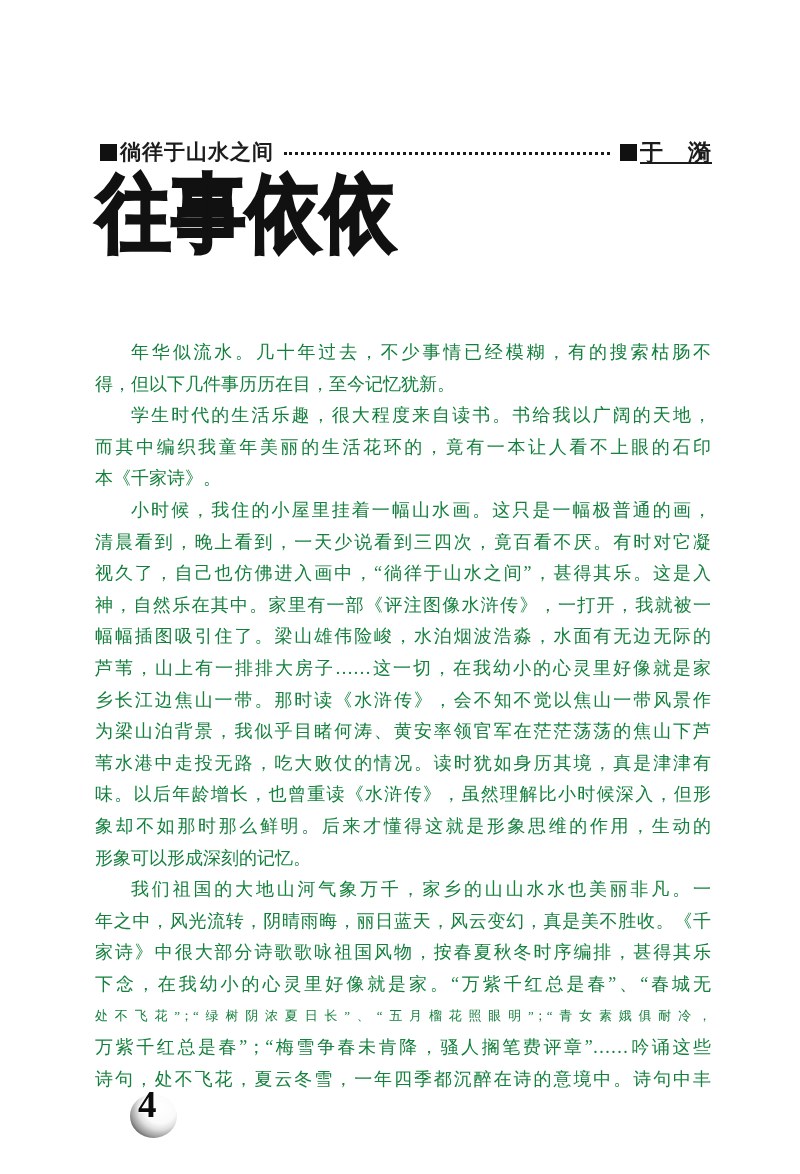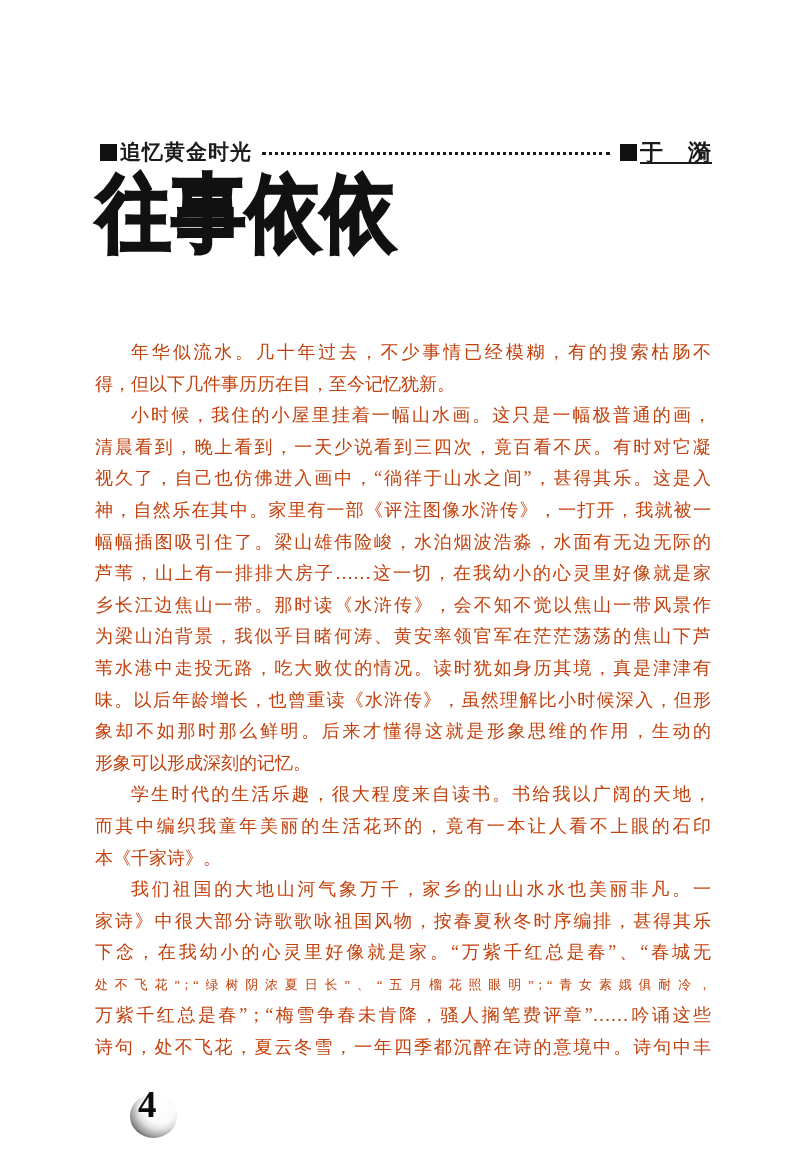--- a/index.html
+++ b/index.html
@@ -82,21 +82,21 @@
     width: 616px;
   }
   .para { margin: 0; padding: 0; }
   .line {
     height: 31.6px;
     line-height: 31.6px;
     font-size: 18px;
     overflow: hidden;
     text-align: justify;
     text-align-last: justify;
-    color: #c2410c;
+    color: #15803d;
   }
   .line.indent { text-indent: 2em; }
   .line.end { text-align: right; text-align-last: left; }
   .line.tight { font-size: 13px; }
 
   
   .page-ball {
     position: absolute;
     left: 128px;
     top: 1090px;
@@ -125,61 +125,62 @@
   }
 </style>
 </head>
 <body>
 
 <div class="page">
 
   <div class="header">
     <div class="series">
       <span class="sq"></span>
-      <span>追忆黄金时光</span>
+      <span>徜徉于山水之间</span>
     </div>
     <div class="leader"></div>
     <div class="author">
       <span class="sq"></span>
       <span>于　漪</span>
     </div>
   </div>
 
   <div class="title">往事依依</div>
 
   <div class="body-text">
 
     <div class="para">
       <div class="line indent">年华似流水。几十年过去，不少事情已经模糊，有的搜索枯肠不</div>
       <div class="line end">得，但以下几件事历历在目，至今记忆犹新。</div>
     </div>
 
     <div class="para">
+      <div class="line indent">学生时代的生活乐趣，很大程度来自读书。书给我以广阔的天地，</div>
+      <div class="line">而其中编织我童年美丽的生活花环的，竟有一本让人看不上眼的石印</div>
+      <div class="line end">本《千家诗》。</div>
+    </div>
+
+    <div class="para">
       <div class="line indent">小时候，我住的小屋里挂着一幅山水画。这只是一幅极普通的画，</div>
       <div class="line">清晨看到，晚上看到，一天少说看到三四次，竟百看不厌。有时对它凝</div>
       <div class="line">视久了，自己也仿佛进入画中，“徜徉于山水之间”，甚得其乐。这是入</div>
       <div class="line">神，自然乐在其中。家里有一部《评注图像水浒传》，一打开，我就被一</div>
       <div class="line">幅幅插图吸引住了。梁山雄伟险峻，水泊烟波浩淼，水面有无边无际的</div>
       <div class="line">芦苇，山上有一排排大房子……这一切，在我幼小的心灵里好像就是家</div>
       <div class="line">乡长江边焦山一带。那时读《水浒传》，会不知不觉以焦山一带风景作</div>
       <div class="line">为梁山泊背景，我似乎目睹何涛、黄安率领官军在茫茫荡荡的焦山下芦</div>
       <div class="line">苇水港中走投无路，吃大败仗的情况。读时犹如身历其境，真是津津有</div>
       <div class="line">味。以后年龄增长，也曾重读《水浒传》，虽然理解比小时候深入，但形</div>
       <div class="line">象却不如那时那么鲜明。后来才懂得这就是形象思维的作用，生动的</div>
       <div class="line end">形象可以形成深刻的记忆。</div>
     </div>
 
     <div class="para">
-      <div class="line indent">学生时代的生活乐趣，很大程度来自读书。书给我以广阔的天地，</div>
-      <div class="line">而其中编织我童年美丽的生活花环的，竟有一本让人看不上眼的石印</div>
-      <div class="line end">本《千家诗》。</div>
-    </div>
-
-    <div class="para">
       <div class="line indent">我们祖国的大地山河气象万千，家乡的山山水水也美丽非凡。一</div>
+      <div class="line">年之中，风光流转，阴晴雨晦，丽日蓝天，风云变幻，真是美不胜收。《千</div>
       <div class="line">家诗》中很大部分诗歌歌咏祖国风物，按春夏秋冬时序编排，甚得其乐</div>
       <div class="line">下念，在我幼小的心灵里好像就是家。“万紫千红总是春”、“春城无</div>
       <div class="line tight">处不飞花”；“绿树阴浓夏日长”、“五月榴花照眼明”；“青女素娥俱耐冷，</div>
       <div class="line">万紫千红总是春”；“梅雪争春未肯降，骚人搁笔费评章”……吟诵这些</div>
       <div class="line">诗句，处不飞花，夏云冬雪，一年四季都沉醉在诗的意境中。诗句中丰</div>
     </div>
 
   </div>
 
   <div class="page-ball">

